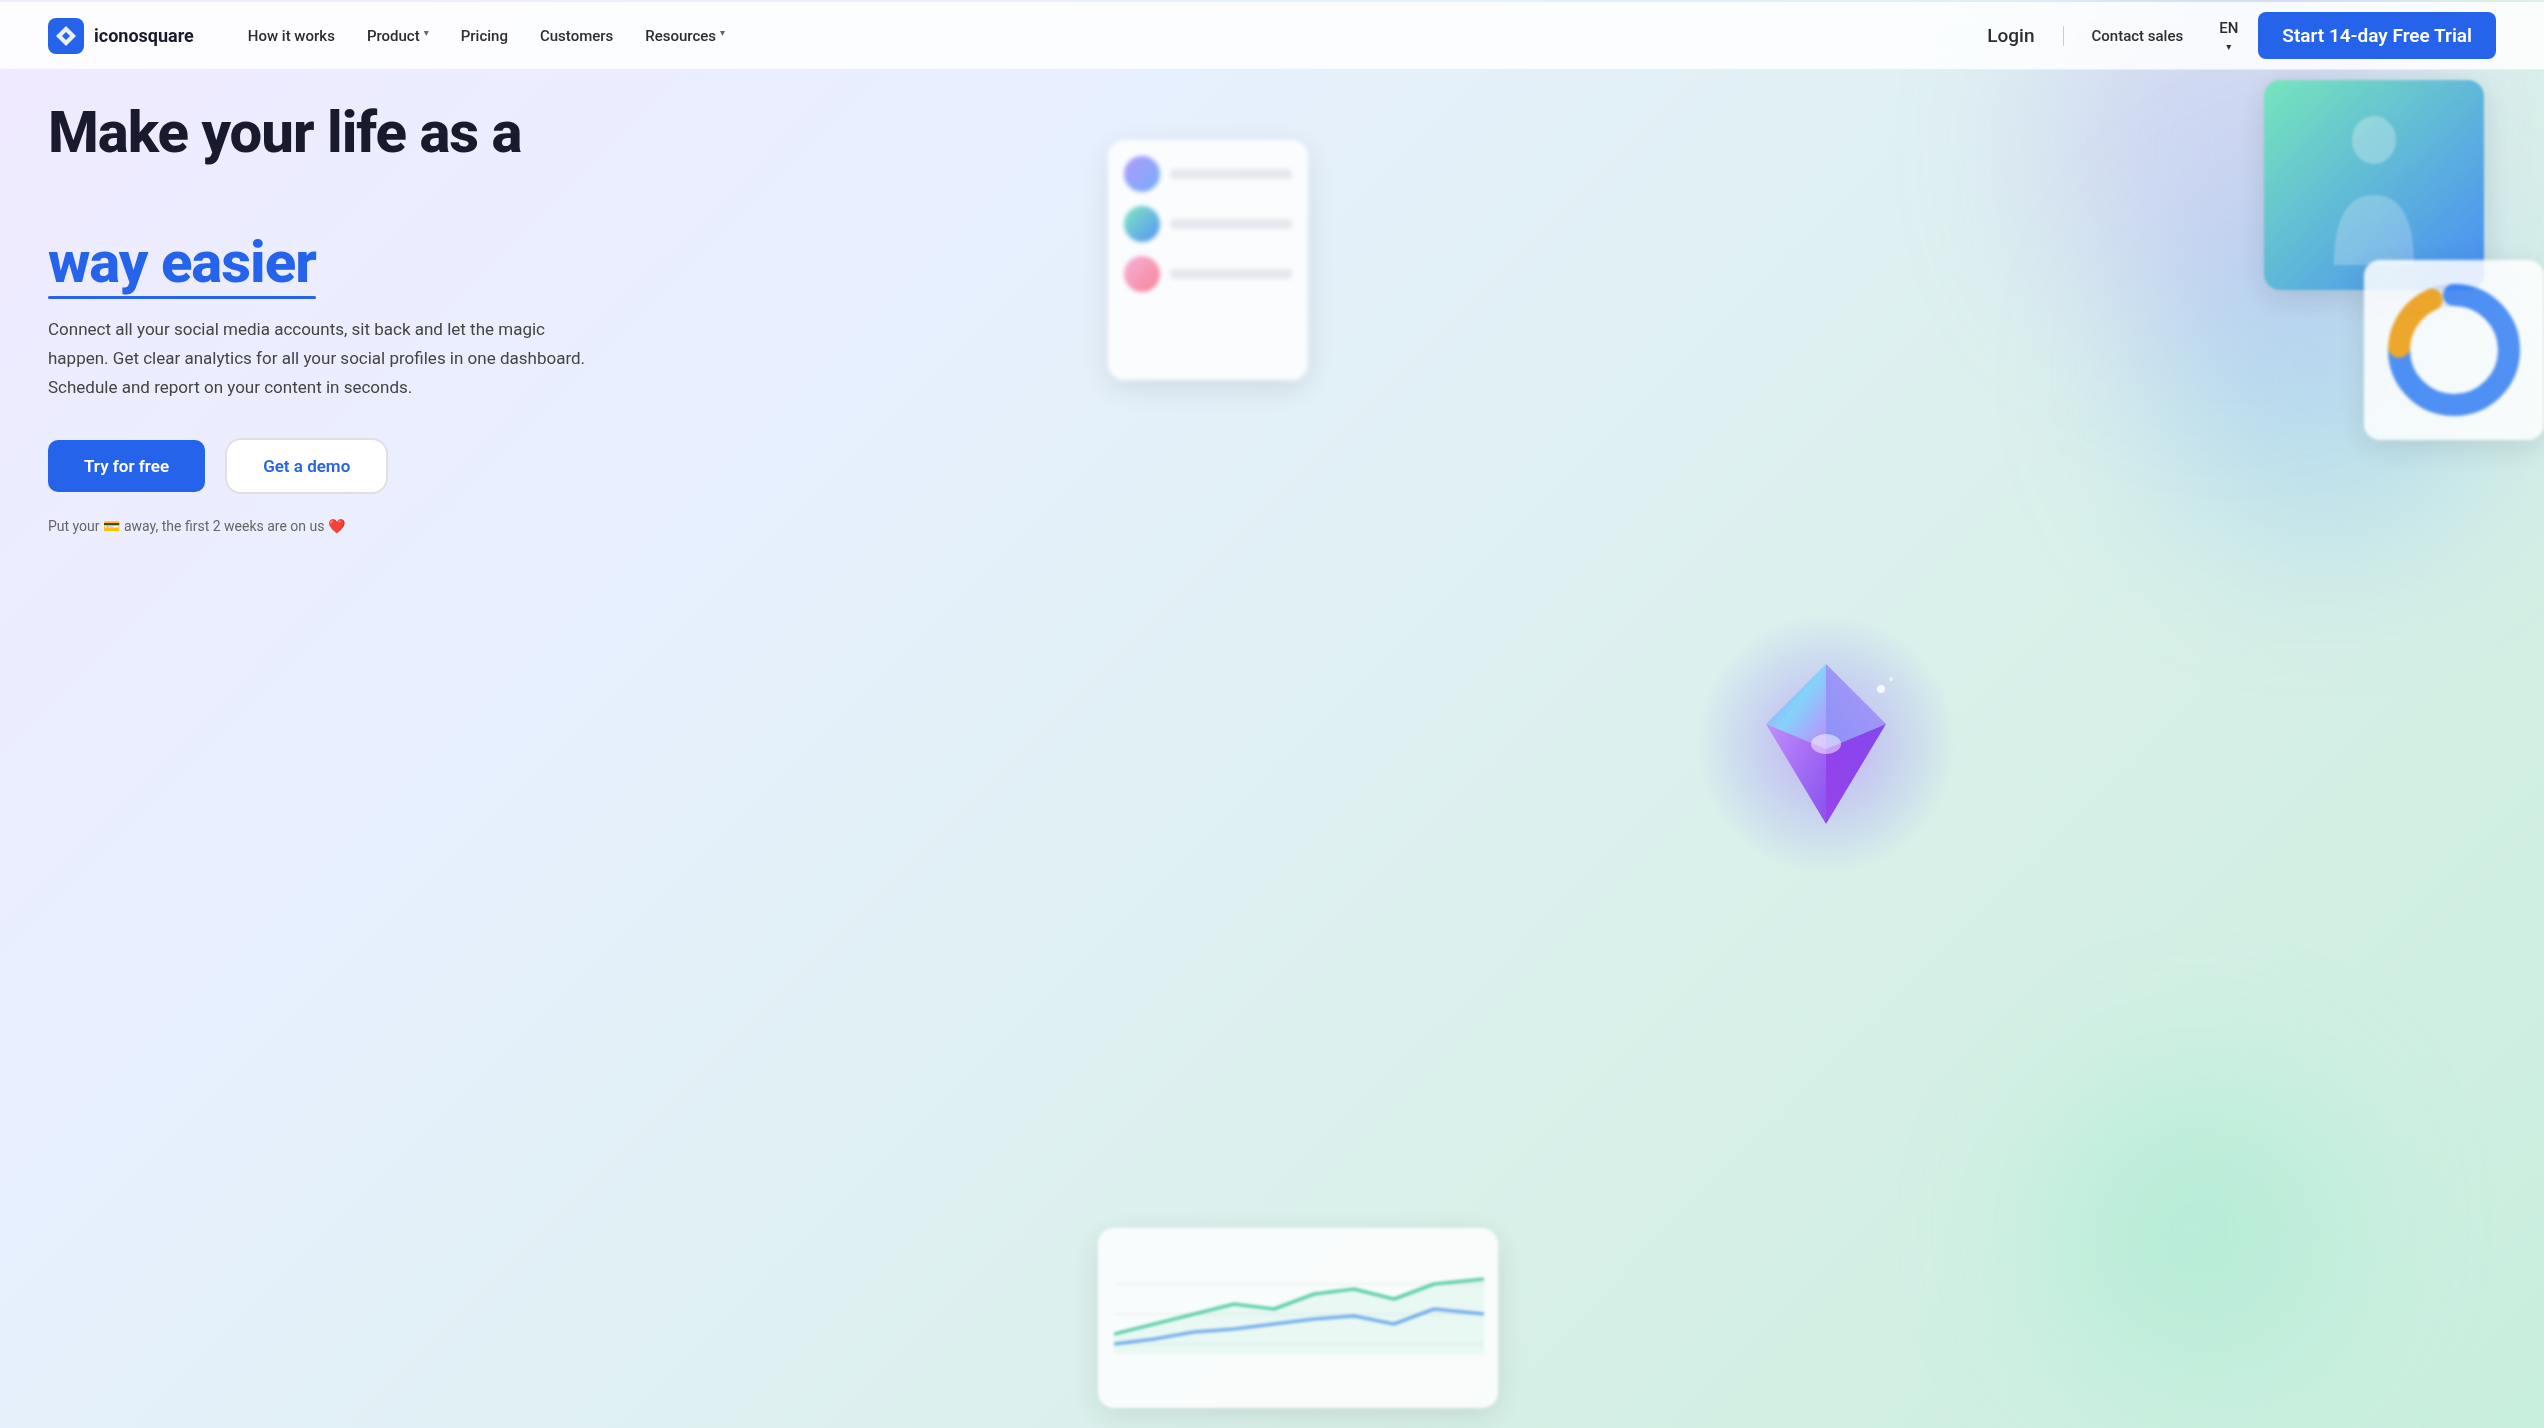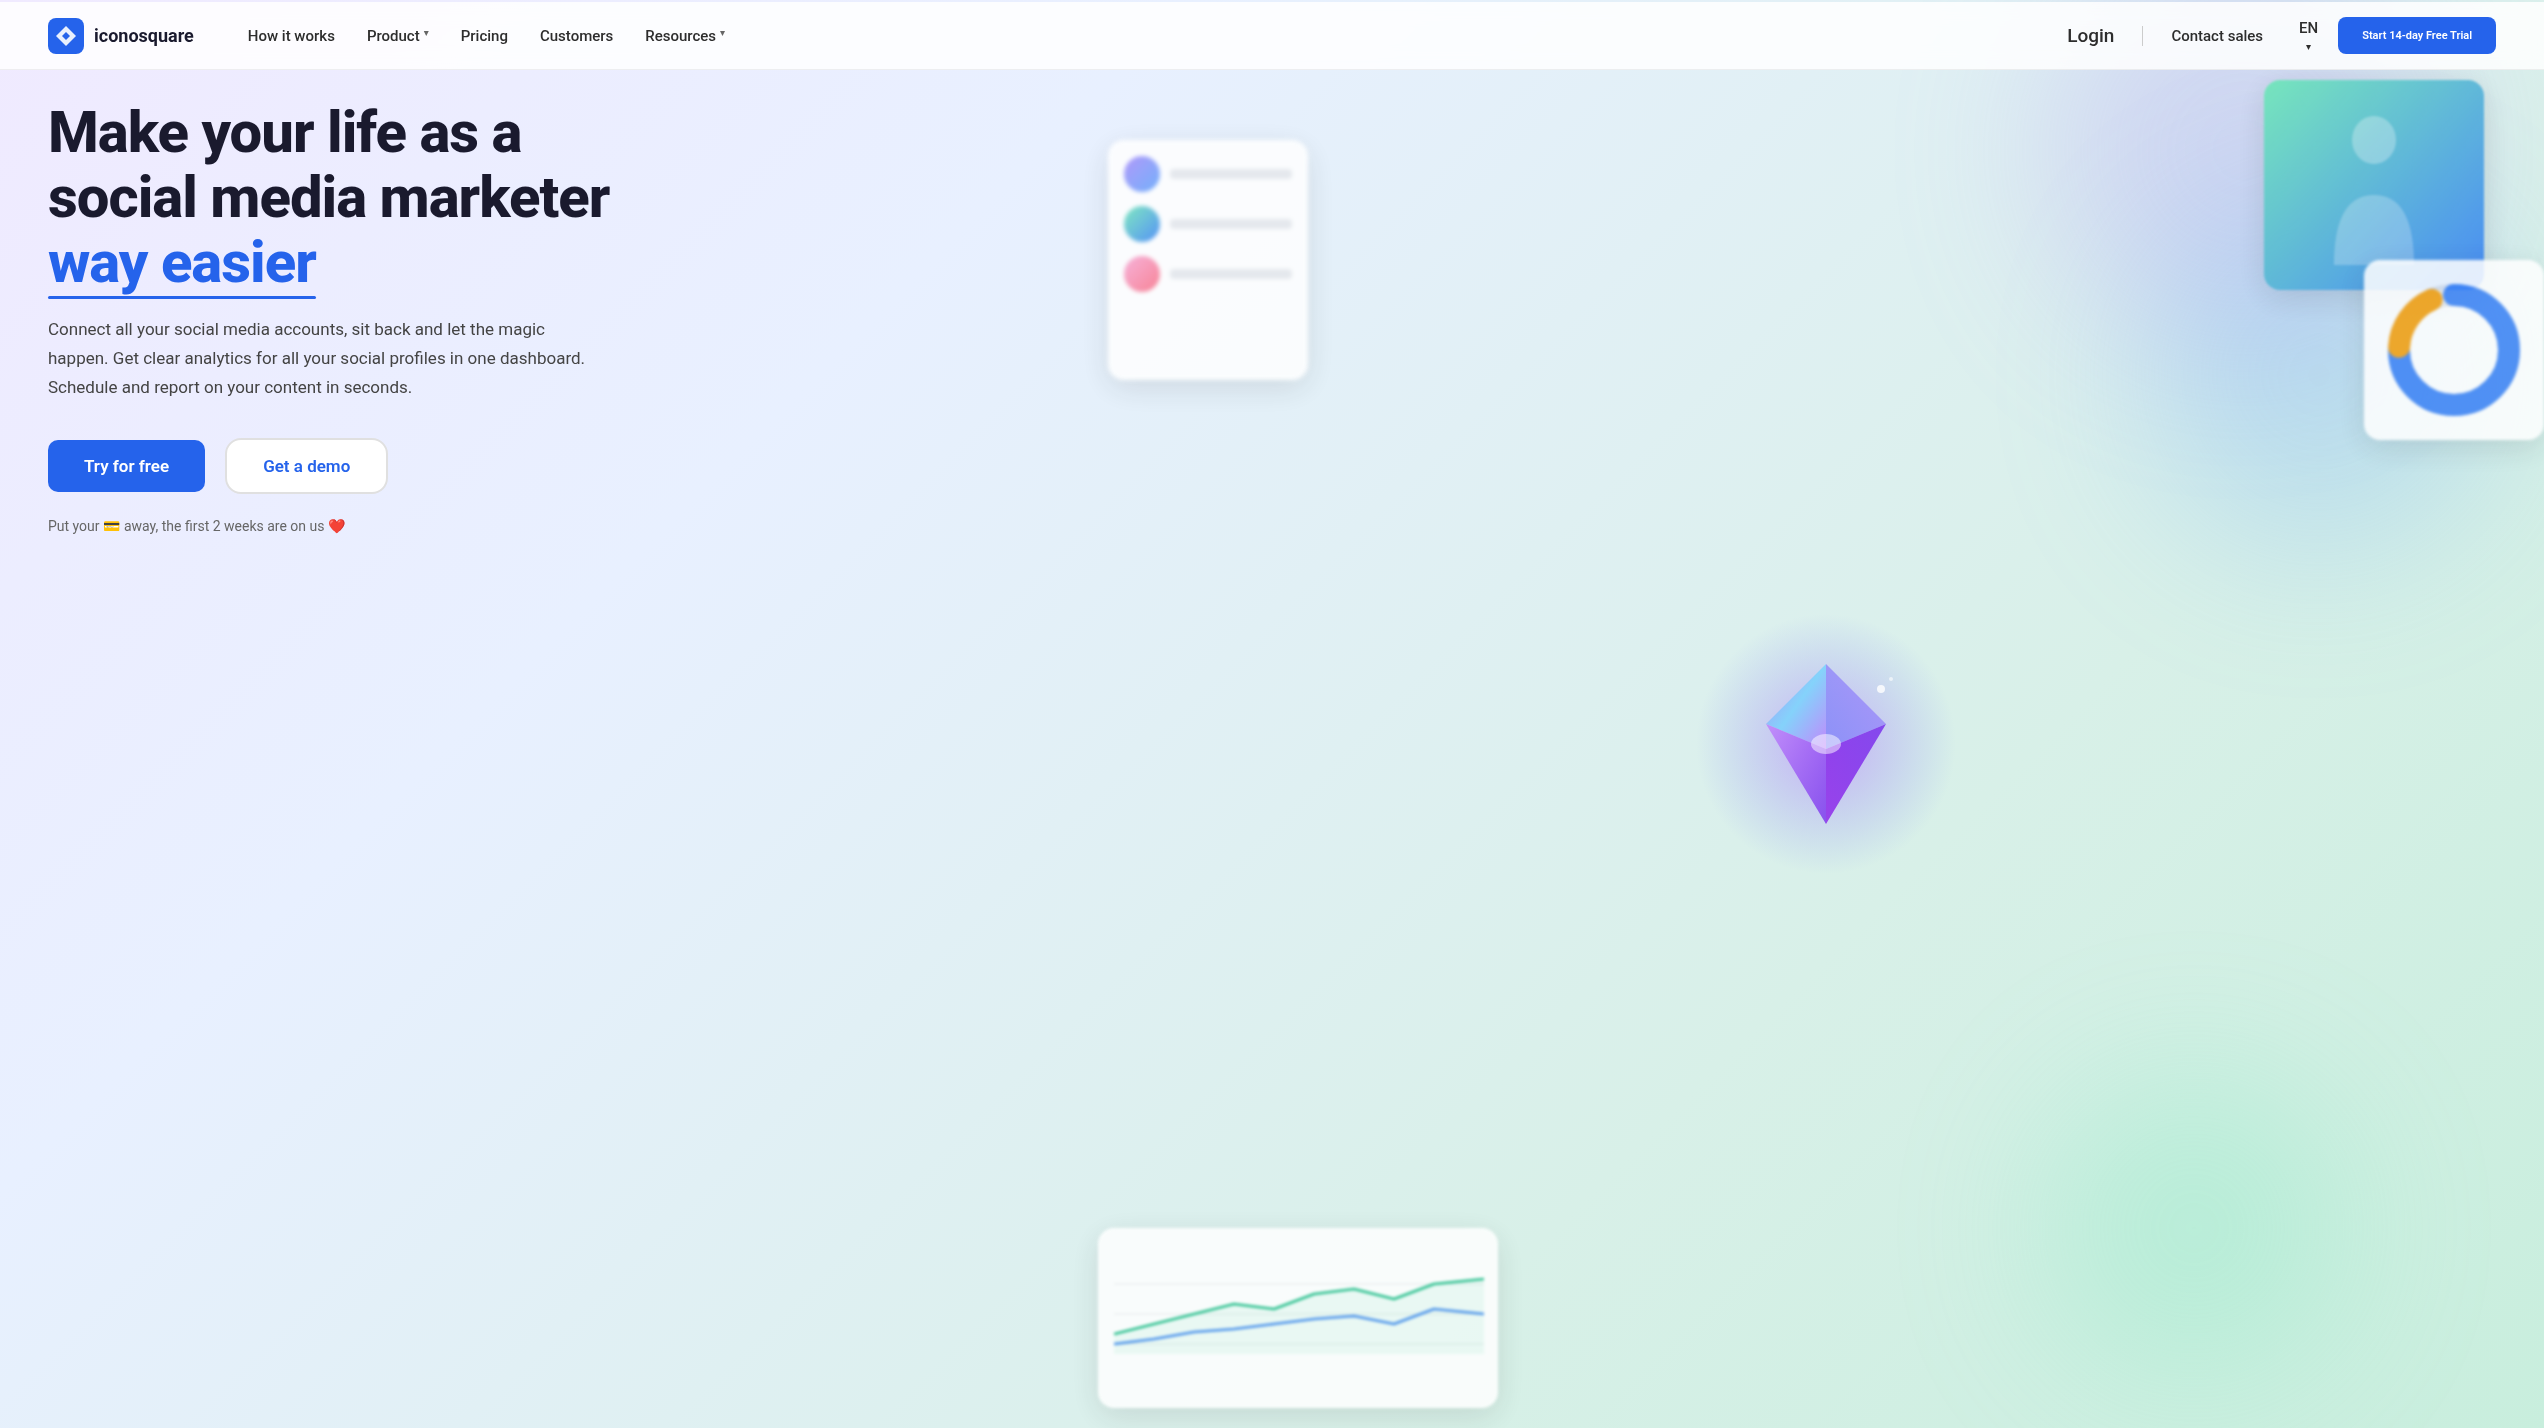--- a/index.html
+++ b/index.html
@@ -117,21 +117,21 @@
       font-weight: 500;
       flex-direction: column;
     }
 
     .nav-cta {
       padding: 12px 24px;
       background: #2563eb;
       color: white;
       border: none;
       border-radius: 8px;
-      font-size: 11px;
+      font-size: 19px;
       font-weight: 600;
       cursor: pointer;
       text-decoration: none;
       white-space: nowrap;
     }
 
     
     .hero {
       display: flex;
       align-items: flex-start;
@@ -406,21 +406,21 @@
 
 <section class="hero">
 
   <div class="blob blob-purple"></div>
   <div class="blob blob-blue"></div>
   <div class="blob blob-green"></div>
 
   <div class="hero-content">
     <h1 class="hero-title">
       <span>Make your life as a</span><br>
-      <span>social media marketer</span><br>
+      <br>
       <span class="hero-title-highlight">way easier</span>
     </h1>
 
     <p class="hero-desc">Connect all your social media accounts, sit back and let the magic happen. Get clear analytics for all your social profiles in one dashboard. Schedule and report on your content in seconds.</p>
 
     <div class="hero-buttons">
       <a class="btn-primary" href="#">Try for free</a>
       <a class="btn-secondary" href="#">Get a demo</a>
     </div>
 

